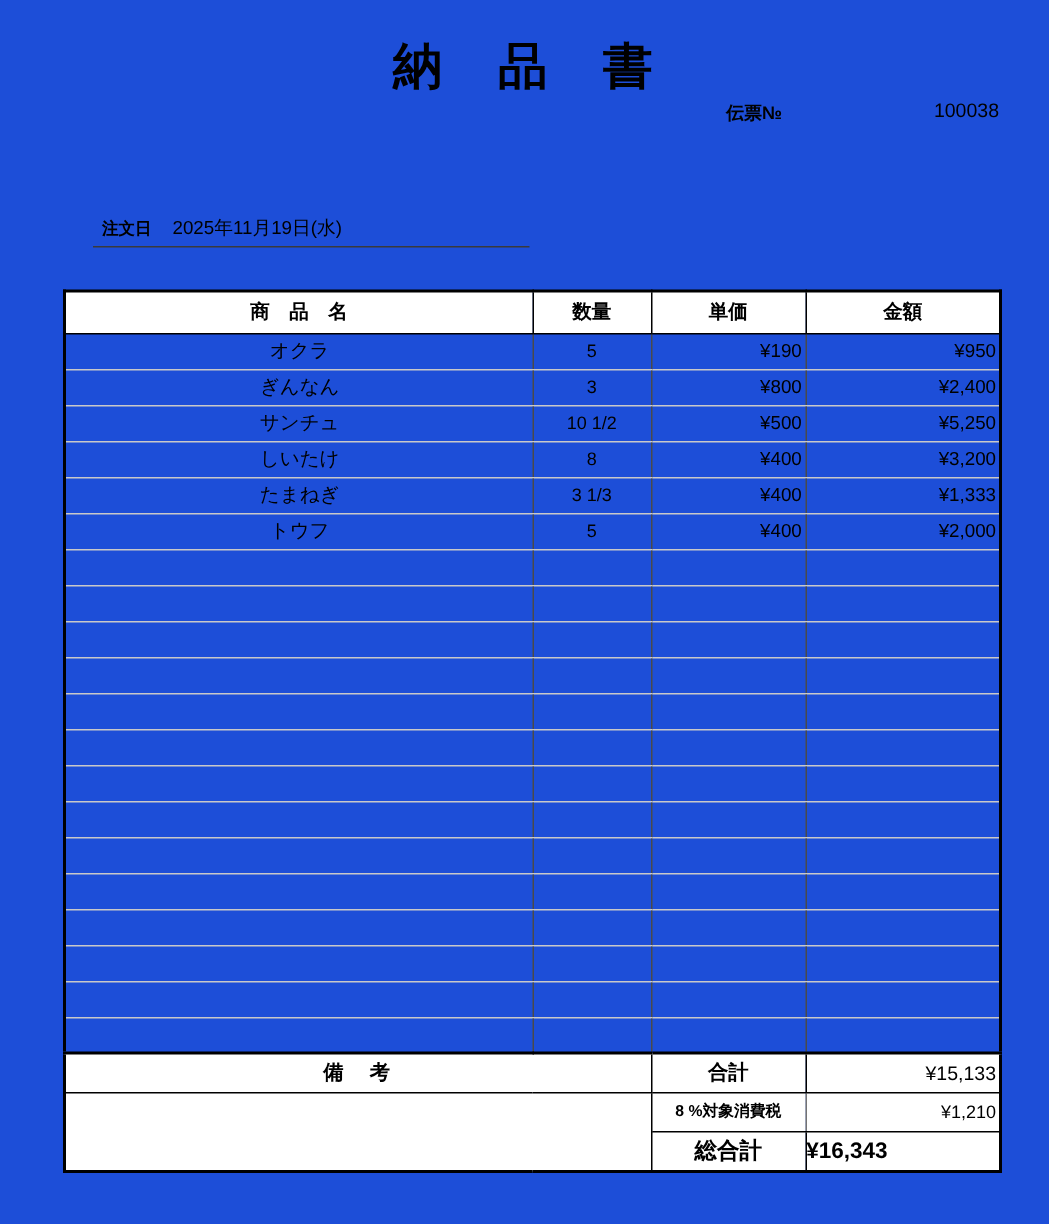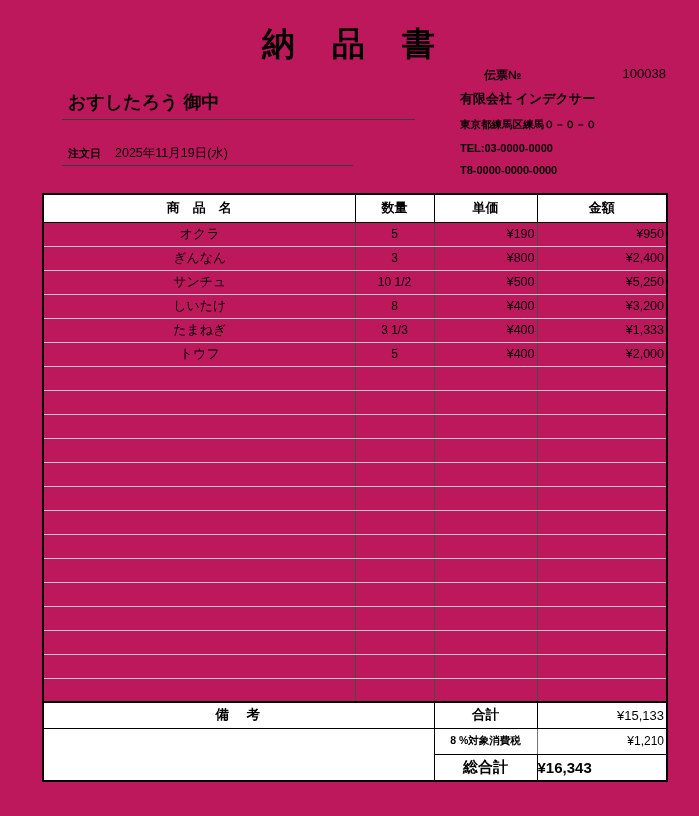--- a/index.html
+++ b/index.html
@@ -1,20 +1,20 @@
 <!DOCTYPE html>
 <html><head>
 <meta charset="utf-8">
 <style>
   * { margin:0; padding:0; box-sizing:border-box; }
   html,body { background:#ffffff; }
   .page {
     position:relative;
     width:699px; height:816px;
-    background:#be185d;
+    background:#1d4ed8;
     font-family:"Liberation Sans", sans-serif;
     color:#000;
     overflow:hidden;
   }
   .doc-title {
     position:absolute; top:22px; left:0; width:100%;
     text-align:center;
     font-size:33px; font-weight:bold;
     letter-spacing:2px;
   }
@@ -114,32 +114,25 @@
 </head>
 <body>
 
 <div class="page">
 
   <div class="doc-title">納　品　書</div>
 
   <div class="slip-label">伝票№</div>
   <div class="slip-number">100038</div>
 
-  <div class="customer">おすしたろう 御中</div>
 
   <div class="date-row order">
     <span class="date-label">注文日</span><span class="date-value">2025年11月19日(水)</span>
   </div>
 
-  <div class="company">
-    <div class="co-name">有限会社 インデクサー</div>
-    <div class="co-addr">東京都練馬区練馬０－０－０</div>
-    <div class="co-tel">TEL:03-0000-0000</div>
-    <div class="co-reg">T8-0000-0000-0000</div>
-  </div>
 
   <table class="items">
     <colgroup>
       <col style="width:312px">
         <col style="width:79px">
         <col style="width:103px">
         <col style="width:130px">
     </colgroup>
     <thead>
       <tr>

